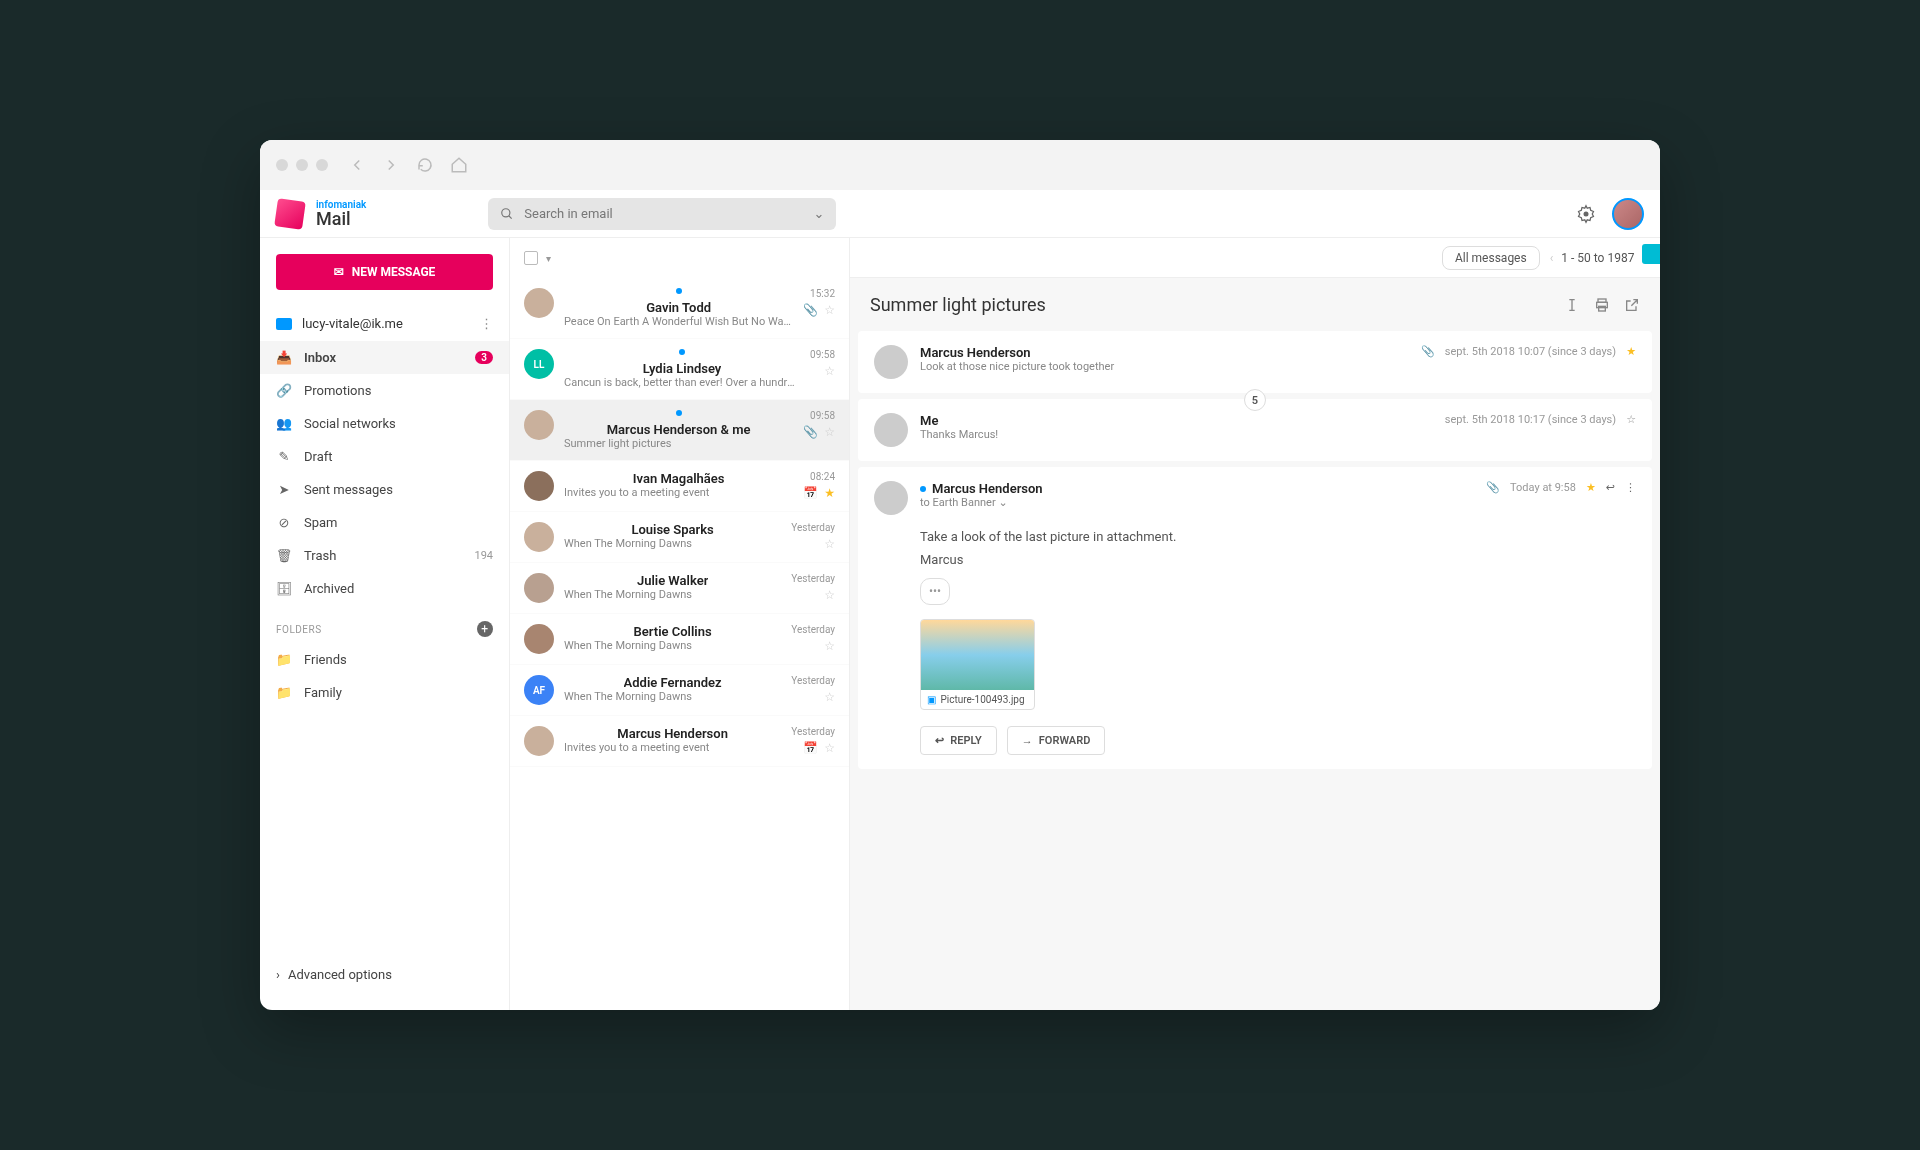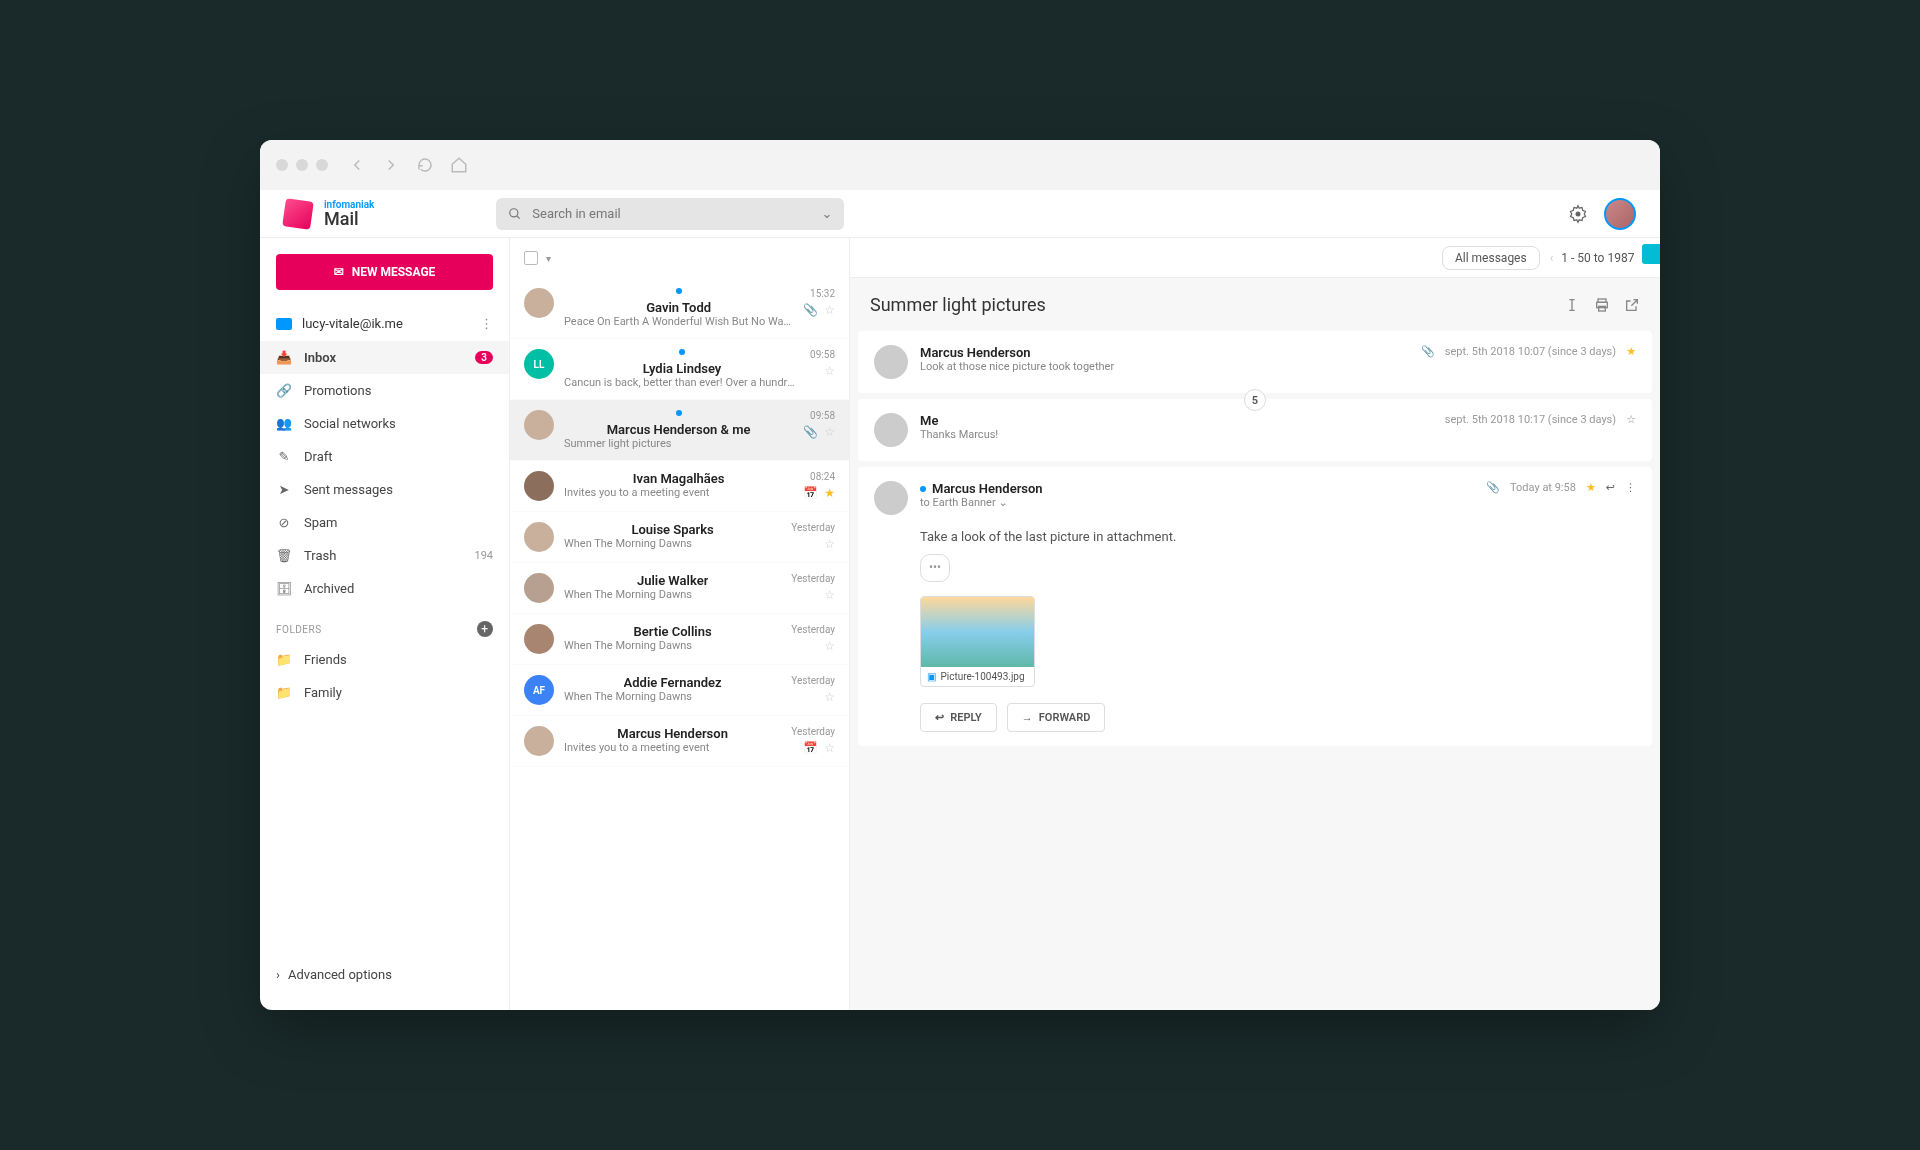--- a/index.html
+++ b/index.html
@@ -3,21 +3,21 @@
 <meta charset="utf-8">
 <style>
 *{box-sizing:border-box;margin:0;padding:0;font-family:-apple-system,BlinkMacSystemFont,"Segoe UI",Roboto,Arial,sans-serif;}
 body{background:#1a2a2a;display:flex;align-items:center;justify-content:center;min-height:100vh;padding:20px;}
 .window{width:1400px;height:870px;background:#fff;border-radius:12px;overflow:hidden;display:flex;flex-direction:column;box-shadow:0 20px 60px rgba(0,0,0,.3);}
 .browser-bar{height:50px;background:#f3f3f3;display:flex;align-items:center;padding:0 16px;gap:8px;}
 .traffic{display:flex;gap:8px;margin-right:12px;}
 .dot{width:12px;height:12px;border-radius:50%;background:#d8d8d8;}
 .nav-icons{display:flex;gap:16px;color:#bbb;align-items:center;}
 .addr{flex:0 0 700px;height:34px;background:#fff;border-radius:20px;display:flex;align-items:center;padding:0 16px;gap:10px;margin-left:40px;color:#555;font-size:16px;}
-.app-header{height:48px;display:flex;align-items:center;padding:0 24px;gap:12px;border-bottom:1px solid #eee;justify-content:flex-end;}
+.app-header{height:48px;display:flex;align-items:center;padding:0 16px;gap:12px;border-bottom:1px solid #eee;justify-content:flex-end;}
 .logo{width:28px;height:28px;background:linear-gradient(135deg,#ff4d8f,#e6005c);border-radius:4px;transform:rotate(8deg);}
 .brand{display:flex;flex-direction:column;line-height:1;}
 .brand-top{font-size:10px;color:#0098ff;font-weight:600;}
 .brand-bot{font-size:18px;font-weight:500;color:#333;}
 .search-box{margin-left:110px;width:348px;height:32px;background:#e5e5e5;border-radius:6px;display:flex;align-items:center;padding:0 12px;gap:10px;color:#777;font-size:13px;}
 .search-box .sp{flex:1;}
 .hdr-right{margin-left:auto;display:flex;align-items:center;gap:16px;}
 .avatar{width:32px;height:32px;border-radius:50%;background:linear-gradient(135deg,#c88,#a66);border:2px solid #0098ff;}
 .main{flex:1;display:flex;overflow:hidden;}
 .sidebar{width:250px;border-right:1px solid #eee;padding:16px 0;display:flex;flex-direction:column;overflow-y:auto;}
@@ -431,21 +431,21 @@
     </div>
     <div class="card-meta">
       <span>📎</span>
       <span>Today at 9:58</span>
       <span style="color:#fbbf24">★</span>
       <span style="color:#666">↩</span>
       <span style="color:#666">⋮</span>
     </div>
   </div>
   <div class="body-text">
-    <div>Take a look of the last picture in attachment.</div>
+    <div>Take a look of the last picture in attachment.</div><div>Marcus</div>
     <span class="chip">•••</span>
   </div>
   <div class="attach">
     <div class="attach-img"></div>
     <div class="attach-name">
                 <span style="color:#0098ff">▣</span>
                 <span>Picture-100493.jpg</span>
               </div>
   </div>
   <div class="actions">

